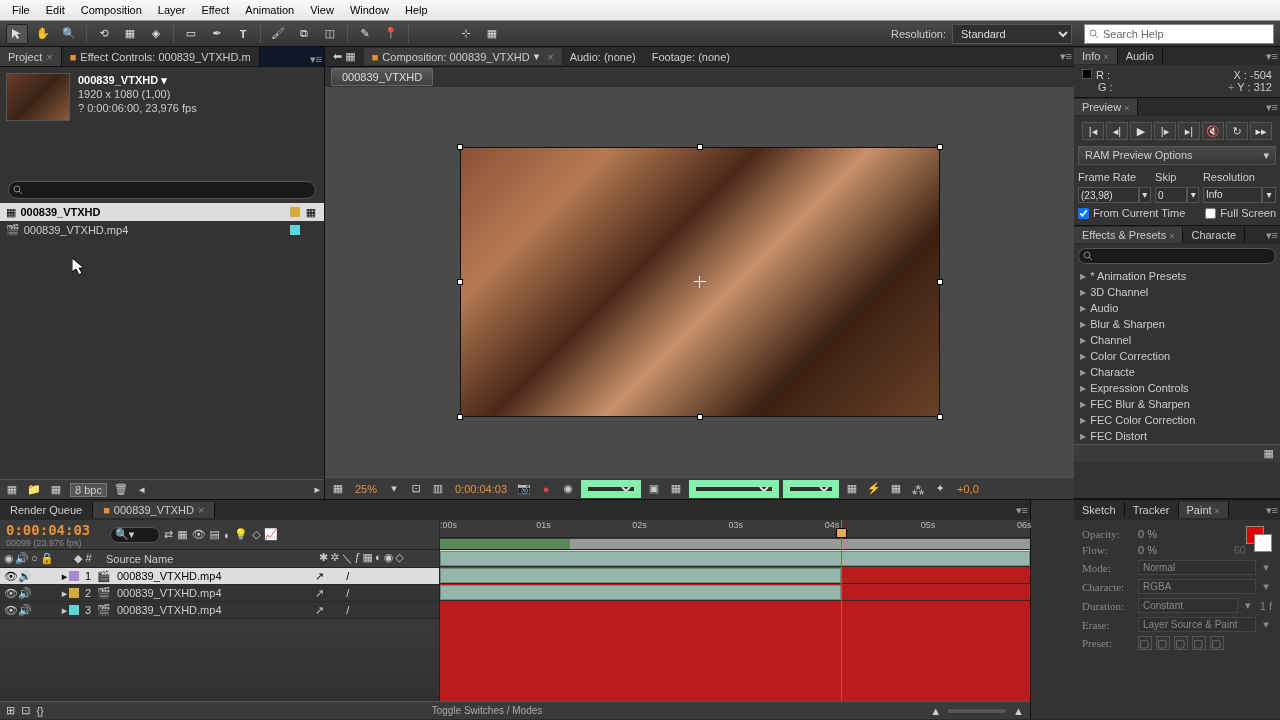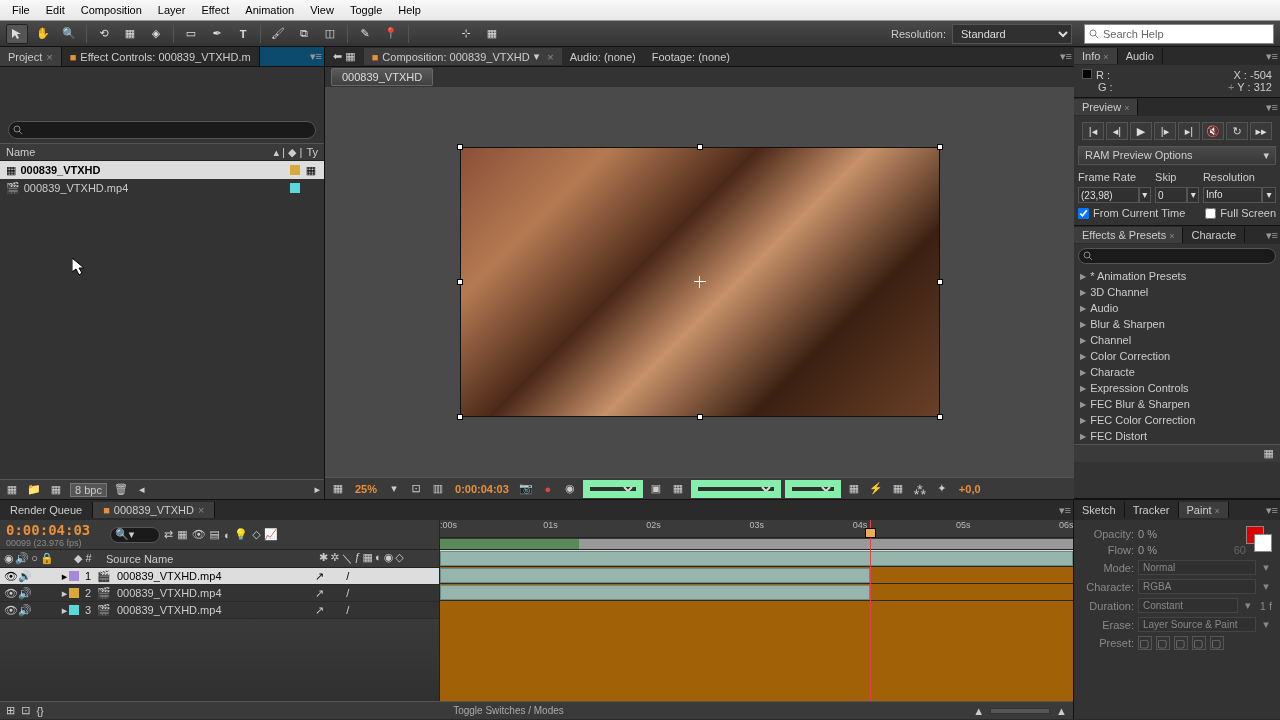--- a/index.html
+++ b/index.html
@@ -10,21 +10,21 @@
 .toolbar .tool { width: 22px; height: 20px; display: flex; align-items: center; justify-content: center; border: 1px solid transparent; border-radius: 2px; color: #ddd; }
 .toolbar .tool.active { background: #555; border-color: #222; }
 .toolbar .sep { width: 1px; height: 18px; background: #555; margin: 0 2px; }
 .workspace-box { margin-left: auto; display: flex; align-items: center; gap: 6px; }
 .workspace-box .label { color: #ccc; }
 .workspace-box select { background: #303030; color: #ddd; border: 1px solid #555; height: 20px; width: 120px; padding: 0 4px; }
 .search { background: #fff; border: 1px solid #888; height: 20px; width: 190px; display: flex; align-items: center; padding: 0 4px; color: #666; margin-left: 8px; }
 .search svg { margin-right: 4px; }
 .main { display: flex; height: 452px; }
 .left { width: 325px; background: #333; display: flex; flex-direction: column; border-right: 1px solid #111; }
-.panel-tabs { display: flex; background: #0c4a6e; height: 20px; border-bottom: 1px solid #111; align-items: center; }
+.panel-tabs { display: flex; background: #0f172a; height: 20px; border-bottom: 1px solid #111; align-items: flex-end; }
 .panel-tab { padding: 2px 8px; color: #ccc; border-right: 1px solid #111; height: 100%; display: flex; align-items: center; }
 .panel-tab.active { background: #3d3d3d; }
 .panel-tab .x { margin-left: 4px; color: #888; }
 .panel-menu { margin-left: auto; width: 16px; text-align: center; color: #999; }
 .proj-info { display: flex; padding: 6px; gap: 8px; }
 .thumb { width: 64px; height: 48px; background: linear-gradient(135deg,#6b3a2a,#3a2418,#8a5a3a); border: 1px solid #555; }
 .proj-meta { color: #ccc; line-height: 14px; }
 .proj-meta b { color: #fff; }
 .proj-search { margin: 4px 8px; background: #1a1a1a; border: 1px solid #555; height: 18px; display: flex; align-items: center; padding: 0 4px; border-radius: 9px; }
 .proj-header { display: flex; background: #3a3a3a; height: 18px; border-top: 1px solid #555; border-bottom: 1px solid #222; align-items: center; padding: 0 6px; color: #ccc; }
@@ -44,21 +44,21 @@
 .canvas { position: relative; width: 480px; height: 270px; background: linear-gradient(135deg,#8a5038 0%,#b57a52 20%,#4a2818 40%,#c8916a 55%,#3a2012 75%,#6a4028 100%); border: 1px solid #111; }
 .handle { position: absolute; width: 6px; height: 6px; background: #fff; border: 1px solid #000; }
 .h-tl { top: -4px; left: -4px; } .h-tc { top: -4px; left: 50%; margin-left: -3px; } .h-tr { top: -4px; right: -4px; }
 .h-ml { top: 50%; left: -4px; margin-top: -3px; } .h-mr { top: 50%; right: -4px; margin-top: -3px; }
 .h-bl { bottom: -4px; left: -4px; } .h-bc { bottom: -4px; left: 50%; margin-left: -3px; } .h-br { bottom: -4px; right: -4px; }
 .anchor { position: absolute; top: 50%; left: 50%; width: 12px; height: 12px; margin: -6px 0 0 -6px; }
 .anchor::before, .anchor::after { content: ''; position: absolute; background: #fff; }
 .anchor::before { width: 12px; height: 1px; top: 5px; } .anchor::after { width: 1px; height: 12px; left: 5px; }
 .viewer-footer { height: 22px; background: #3a3a3a; border-top: 1px solid #555; display: flex; align-items: center; padding: 0 4px; gap: 4px; }
 .vf-btn { width: 18px; height: 16px; display: flex; align-items: center; justify-content: center; color: #ccc; }
-.vf-val { color: #e89038; padding: 0 4px; font-weight: bold; }
+.vf-val { color: #e89038; padding: 0 4px; }
 .vf-sel { background: #303030; border: 7px solid #86efac; color: #ddd; padding: 1px 4px; height: 18px; }
 .right { width: 206px; background: #333; display: flex; flex-direction: column; }
 .r-panel { border-bottom: 1px solid #111; }
 .r-tabs { display: flex; background: #2a2a2a; height: 18px; align-items: center; }
 .r-tab { padding: 2px 8px; color: #ccc; border-right: 1px solid #111; }
 .r-tab.active { background: #3d3d3d; }
 .r-tab .x { margin-left: 3px; color: #888; font-size: 9px; }
 .info-body { padding: 4px 8px; display: flex; justify-content: space-between; }
 .preview-body { padding: 4px; }
 .preview-ctrls { display: flex; justify-content: center; gap: 2px; padding: 2px 0; }
@@ -84,54 +84,54 @@
 .bl-tools { flex: 1; display: flex; align-items: center; gap: 4px; padding: 0 6px; }
 .bl-cols { display: flex; height: 18px; background: #3a3a3a; border-bottom: 1px solid #222; align-items: center; font-size: 10px; }
 .layer-row { display: flex; height: 17px; align-items: center; border-bottom: 1px solid #2a2a2a; }
 .layer-row.sel { background: #ddd; color: #000; }
 .layer-left { width: 440px; display: flex; align-items: center; padding: 0 4px; gap: 2px; }
 .layer-left .eye { width: 12px; }
 .layer-left .sw { width: 10px; height: 10px; }
 .layer-left .num { width: 14px; text-align: right; padding-right: 4px; }
 .layer-left .name { flex: 1; padding-left: 4px; }
 .layer-left .switches { width: 120px; display: flex; gap: 2px; }
-.timeline-area { flex: 1; position: relative; background: #a16207; }
+.timeline-area { flex: 1; position: relative; background: #b91c1c; }
 .ruler { height: 18px; border-bottom: 1px solid #222; position: relative; background: #3a3a3a; }
 .ruler .tick { position: absolute; top: 0; font-size: 9px; color: #bbb; }
 .workarea { height: 12px; background: #3a3a3a; position: relative; border-bottom: 1px solid #222; }
 .workarea .bar { position: absolute; height: 10px; top: 1px; background: #888; }
 .playhead { position: absolute; top: 0; bottom: 0; width: 1px; background: #d44; z-index: 5; }
 .playhead .head { position: absolute; top: 8px; left: -5px; width: 11px; height: 10px; background: #ea5; border: 1px solid #000; }
 .tl-row { height: 17px; position: relative; border-bottom: 1px solid #2a2a2a; }
 .tl-bar { position: absolute; height: 15px; top: 1px; background: #95b5ad; border: 1px solid #6a8a82; }
 .bl-foot { height: 18px; background: #3a3a3a; border-top: 1px solid #555; display: flex; align-items: center; padding: 0 6px; gap: 6px; }
 .tgl { margin: 0 auto; color: #aaa; font-size: 10px; }
-.bottom-right { width: 206px; background: #333; }
+.bottom-right { width: 206px; background: #333; margin-left: 43px; }
 .br-tabs { display: flex; background: #2a2a2a; height: 20px; align-items: center; }
 .paint-body { padding: 6px 8px; color: #888; font-size: 10px; }
 .paint-row { display: flex; align-items: center; padding: 2px 0; gap: 4px; }
-.paint-row .lbl { width: 52px; text-align: right; }
+.paint-row .lbl { width: 52px; text-align: left; font-family: Liberation Serif, serif; }
 .paint-row .val { color: #999; }
 .paint-swatch { width: 18px; height: 18px; }
 .paint-sel { background: #303030; border: 1px solid #444; color: #888; padding: 1px 4px; flex: 1; font-size: 10px; }
 input[type=checkbox] { width: 11px; height: 11px; }
 .cursor { position: absolute; top: 258px; left: 72px; z-index: 100; pointer-events: none; }
 </style>
 </head>
 <body>
 
 <div class="menubar">
   <span>File</span>
   <span>Edit</span>
   <span>Composition</span>
   <span>Layer</span>
   <span>Effect</span>
   <span>Animation</span>
   <span>View</span>
-  <span>Toggle</span>
+  <span>Window</span>
   <span>Help</span>
 </div>
 
 <div class="toolbar">
   <div class="tool active">
       <svg width="12" height="12" viewBox="0 0 12 12">
         <path d="M1 1 L1 10 L4 7 L6 11 L8 10 L6 6 L10 6 Z" fill="#ddd"></path>
       </svg>
     </div>
   <div class="tool">✋</div>
@@ -174,31 +174,34 @@
       <div class="panel-tab active">
           <span>Project</span>
           <span class="x">×</span>
         </div>
       <div class="panel-tab" style="background:#2a2a2a">
           <span style="color:#e89038;margin-right:4px">■</span>
           <span>Effect Controls: 000839_VTXHD.m</span>
         </div>
       <div class="panel-menu">▾≡</div>
     </div>
+    <div class="proj-info">
+      <div class="thumb"></div>
+      <div class="proj-meta">
+        <div><b>000839_VTXHD ▾</b></div>
+        <div>1920 x 1080 (1,00)</div>
+        <div>? 0:00:06:00, 23,976 fps</div>
+      </div>
+    </div>
     <div style="height:50px"></div>
     <div class="proj-search">
       <svg width="10" height="10" viewBox="0 0 10 10">
           <circle cx="4" cy="4" r="3" fill="none" stroke="#888"></circle>
           <line x1="6" y1="6" x2="9" y2="9" stroke="#888"></line>
         </svg>
-    </div>
-    <div class="proj-header">
-      <span>Name</span>
-      <span style="margin-left:auto">▴ | ◆ |</span>
-      <span style="margin-left:4px">Ty</span>
     </div>
     <div class="proj-items">
       <div class="proj-item sel">
         <span>▦</span>
         <b>000839_VTXHD</b>
         <span class="swatch" style="background:#d8a838"></span>
         <span style="width:14px;text-align:center">▦</span>
       </div>
       <div class="proj-item">
         <span style="color:#888">🎬</span>

